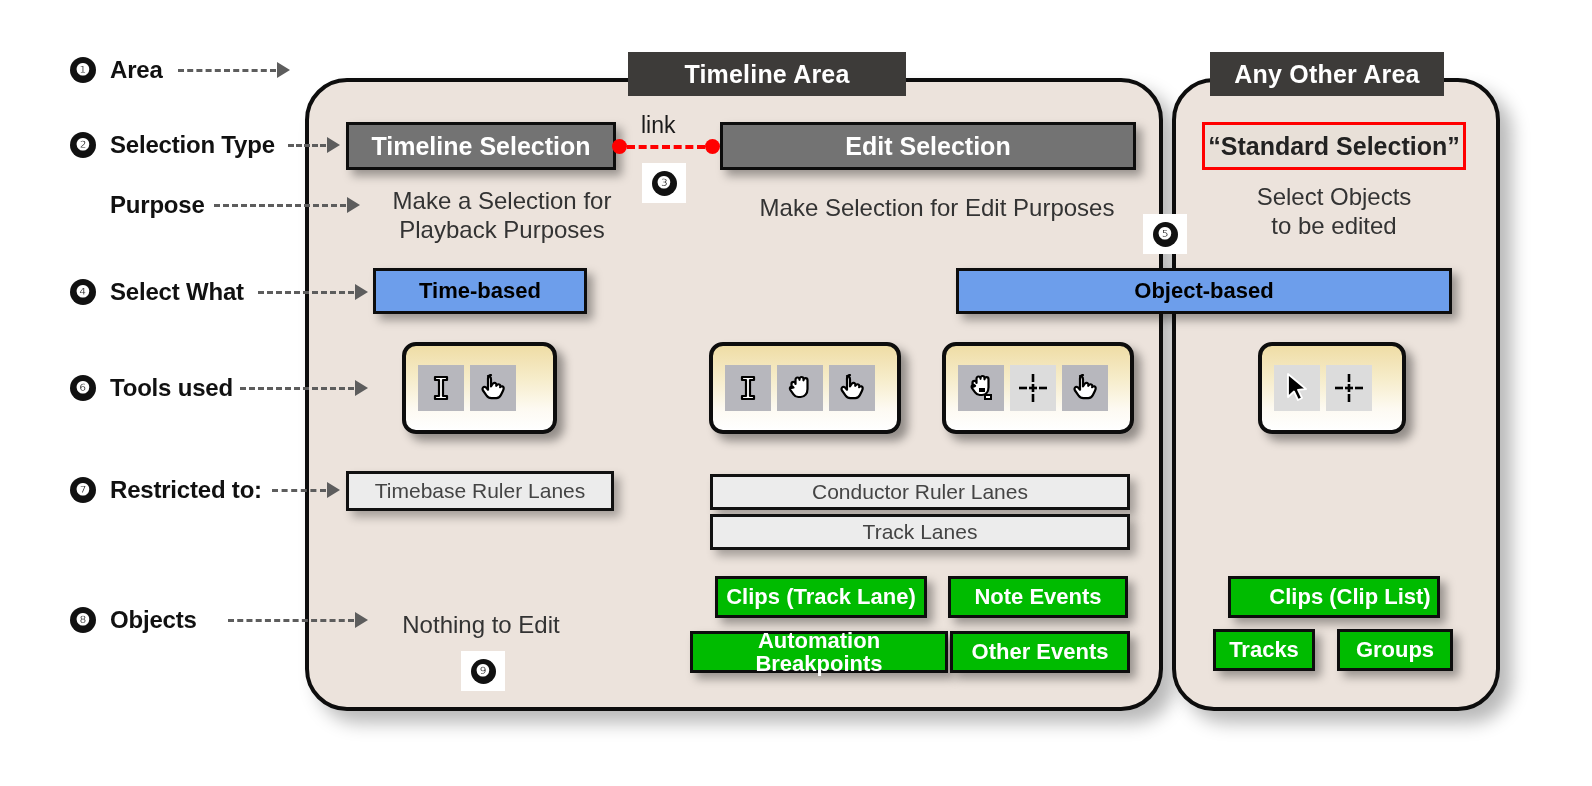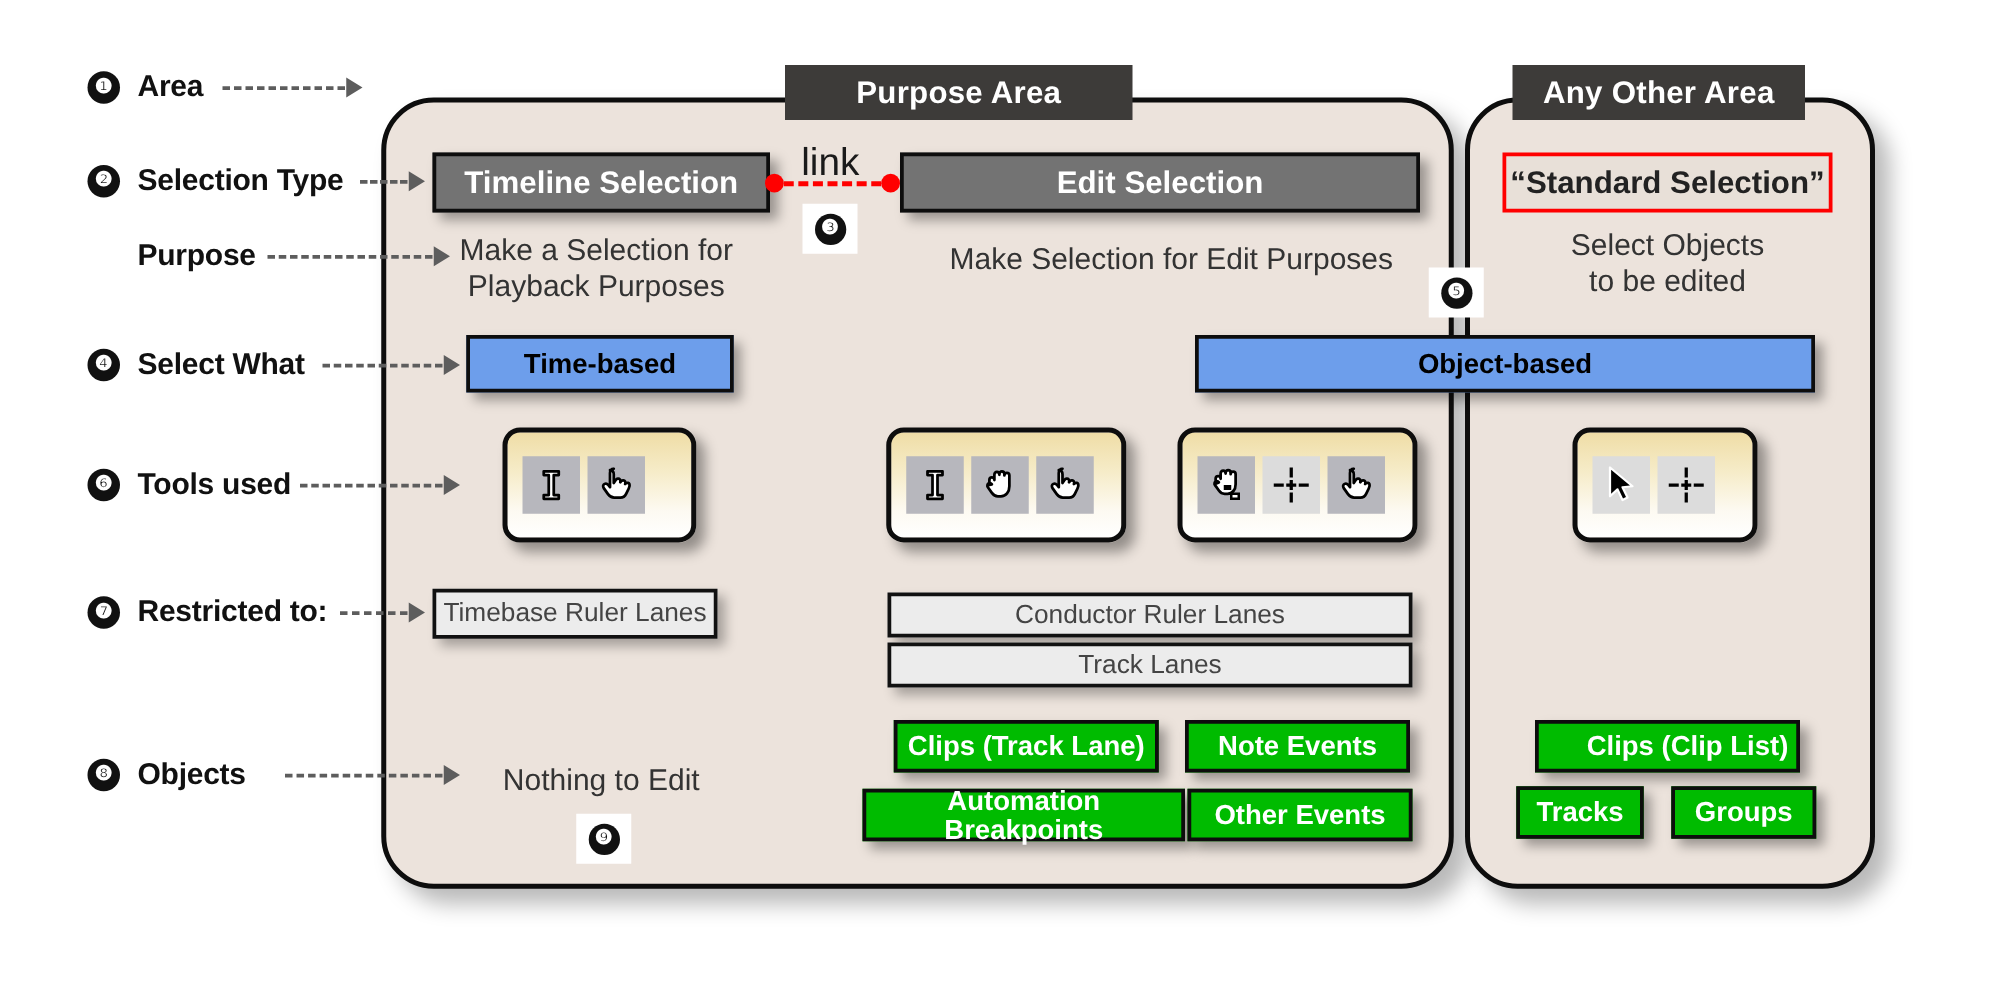--- a/index.html
+++ b/index.html
@@ -49,42 +49,42 @@
 
   
   .callout{position:absolute;background:#fff;display:flex;align-items:center;
        justify-content:center;z-index:45;}
   .callout .badge{width:25px;height:25px;font-size:16px;}
 
   
   .linkwrap{position:absolute;display:flex;align-items:center;z-index:30;}
   .dot{width:15px;height:15px;border-radius:50%;background:#ff0000;flex:0 0 auto;}
   .linkdash{flex:1 1 auto;height:0;border-top:4px dashed #ff0000;}
-  .linklabel{position:absolute;font-size:31px;color:#1a1a1a;}
+  .linklabel{position:absolute;font-size:23px;color:#1a1a1a;}
 
   
   .palette{position:absolute;border:4px solid #0d0d0d;border-radius:14px;
        background:linear-gradient(180deg,#efdda6 0%,#f6ecc9 38%,#fdfaf2 75%,#ffffff 100%);
        box-shadow:7px 7px 10px rgba(0,0,0,.38);
        display:flex;align-items:center;gap:6px;padding:0 12px;box-sizing:border-box;}
   .tool{width:46px;height:46px;background:#b7b7bd;display:flex;align-items:center;
        justify-content:center;flex:0 0 auto;}
   .tool.light{background:#dcdcdc;}
   .tool svg{display:block;}
 </style>
 </head>
 <body>
 
 <div id="stage">
 
   <div class="panel" style="left:305px;top:78px;width:850px;height:625px;"></div>
   <div class="panel" style="left:1172px;top:78px;width:320px;height:625px;"></div>
 
   <div class="areatab" style="left:628px;top:52px;width:278px;height:44px;">
-    <span>Purpose Area</span>
+    <span>Timeline Area</span>
   </div>
   <div class="areatab" style="left:1210px;top:52px;width:234px;height:44px;">
     <span>Any Other Area</span>
   </div>
 
   <div class="rowlabel" style="left:70px;top:53px;">
     <div class="badge">❶</div>
     <div class="ltext">Area</div>
   </div>
   <div class="arrow" style="left:178px;top:62px;width:112px;">
@@ -160,21 +160,21 @@
   </div>
 
   <div class="box red" style="left:720px;top:122px;width:416px;height:48px;">
     <span>Edit Selection</span>
   </div>
 
   <div class="box redoutline" style="left:1202px;top:122px;width:264px;height:48px;">
     <span>“Standard Selection”</span>
   </div>
 
-  <div class="ptext" style="left:352px;top:186px;width:250px;">
+  <div class="ptext" style="left:377px;top:186px;width:250px;">
     <div>Make a Selection for</div>
     <div>Playback Purposes</div>
   </div>
   <div class="ptext" style="left:720px;top:193px;width:434px;">Make Selection for Edit Purposes</div>
   <div class="ptext" style="left:1202px;top:182px;width:264px;">
     <div>Select Objects</div>
     <div>to be edited</div>
   </div>
 
   <div class="callout" style="left:1143px;top:214px;width:44px;height:40px;">
@@ -278,21 +278,21 @@
           <line x1="17" y1="23" x2="17" y2="31"></line>
           <line x1="3" y1="17" x2="11" y2="17"></line>
           <line x1="23" y1="17" x2="31" y2="17"></line>
           <line x1="17" y1="13" x2="17" y2="21"></line>
           <line x1="13" y1="17" x2="21" y2="17"></line>
         </g>
       </svg>
     </div>
   </div>
 
-  <div class="box grey" style="left:346px;top:471px;width:228px;height:40px;">
+  <div class="box grey" style="left:346px;top:471px;width:268px;height:40px;">
     <span>Timebase Ruler Lanes</span>
   </div>
   <div class="box grey" style="left:710px;top:474px;width:420px;height:36px;">
     <span>Conductor Ruler Lanes</span>
   </div>
   <div class="box grey" style="left:710px;top:514px;width:420px;height:36px;">
     <span>Track Lanes</span>
   </div>
 
   <div class="ptext" style="left:356px;top:610px;width:250px;">Nothing to Edit</div>

